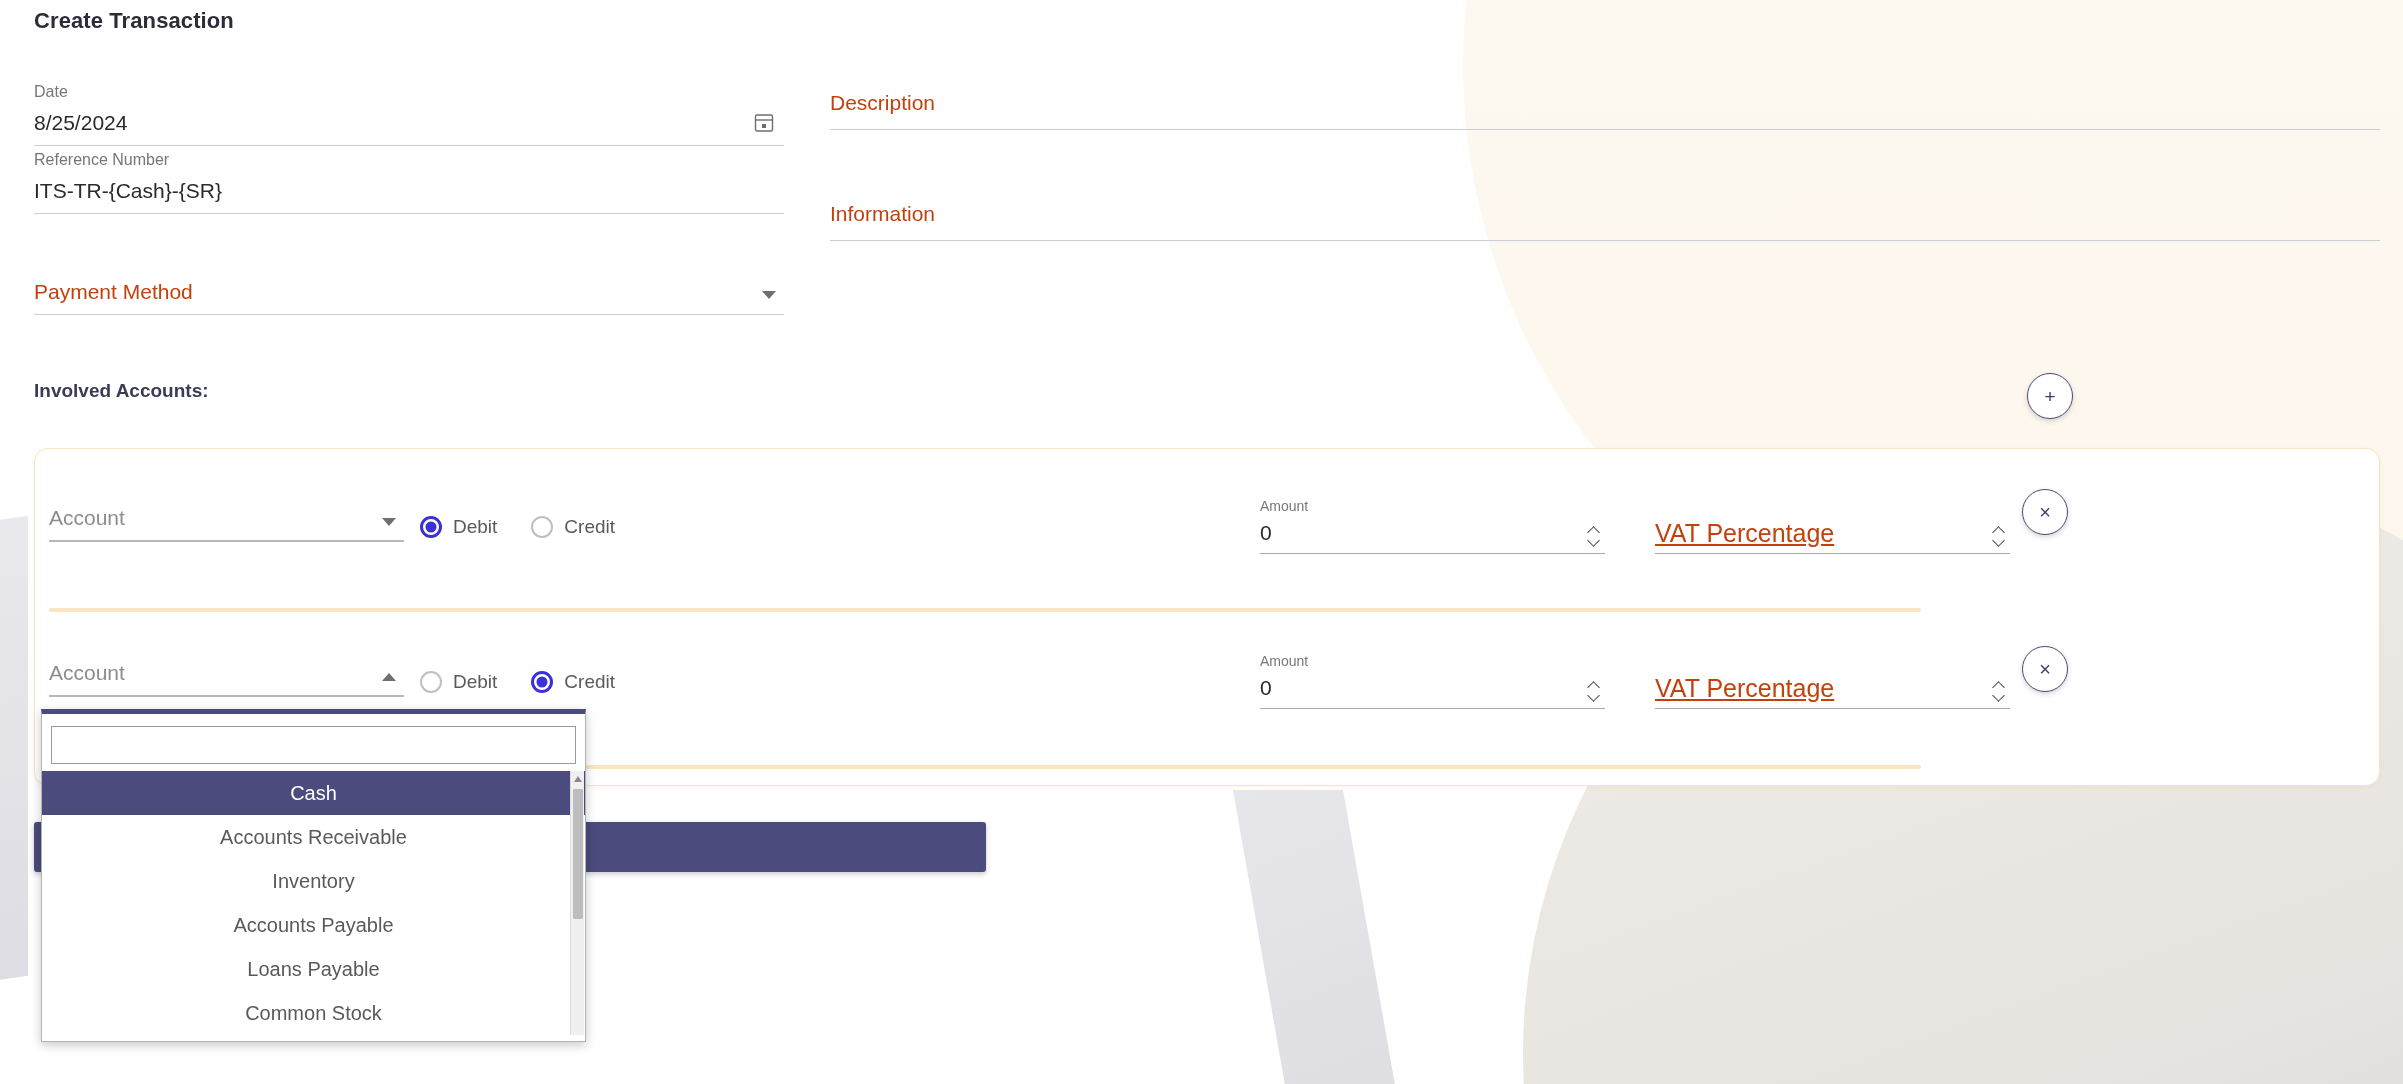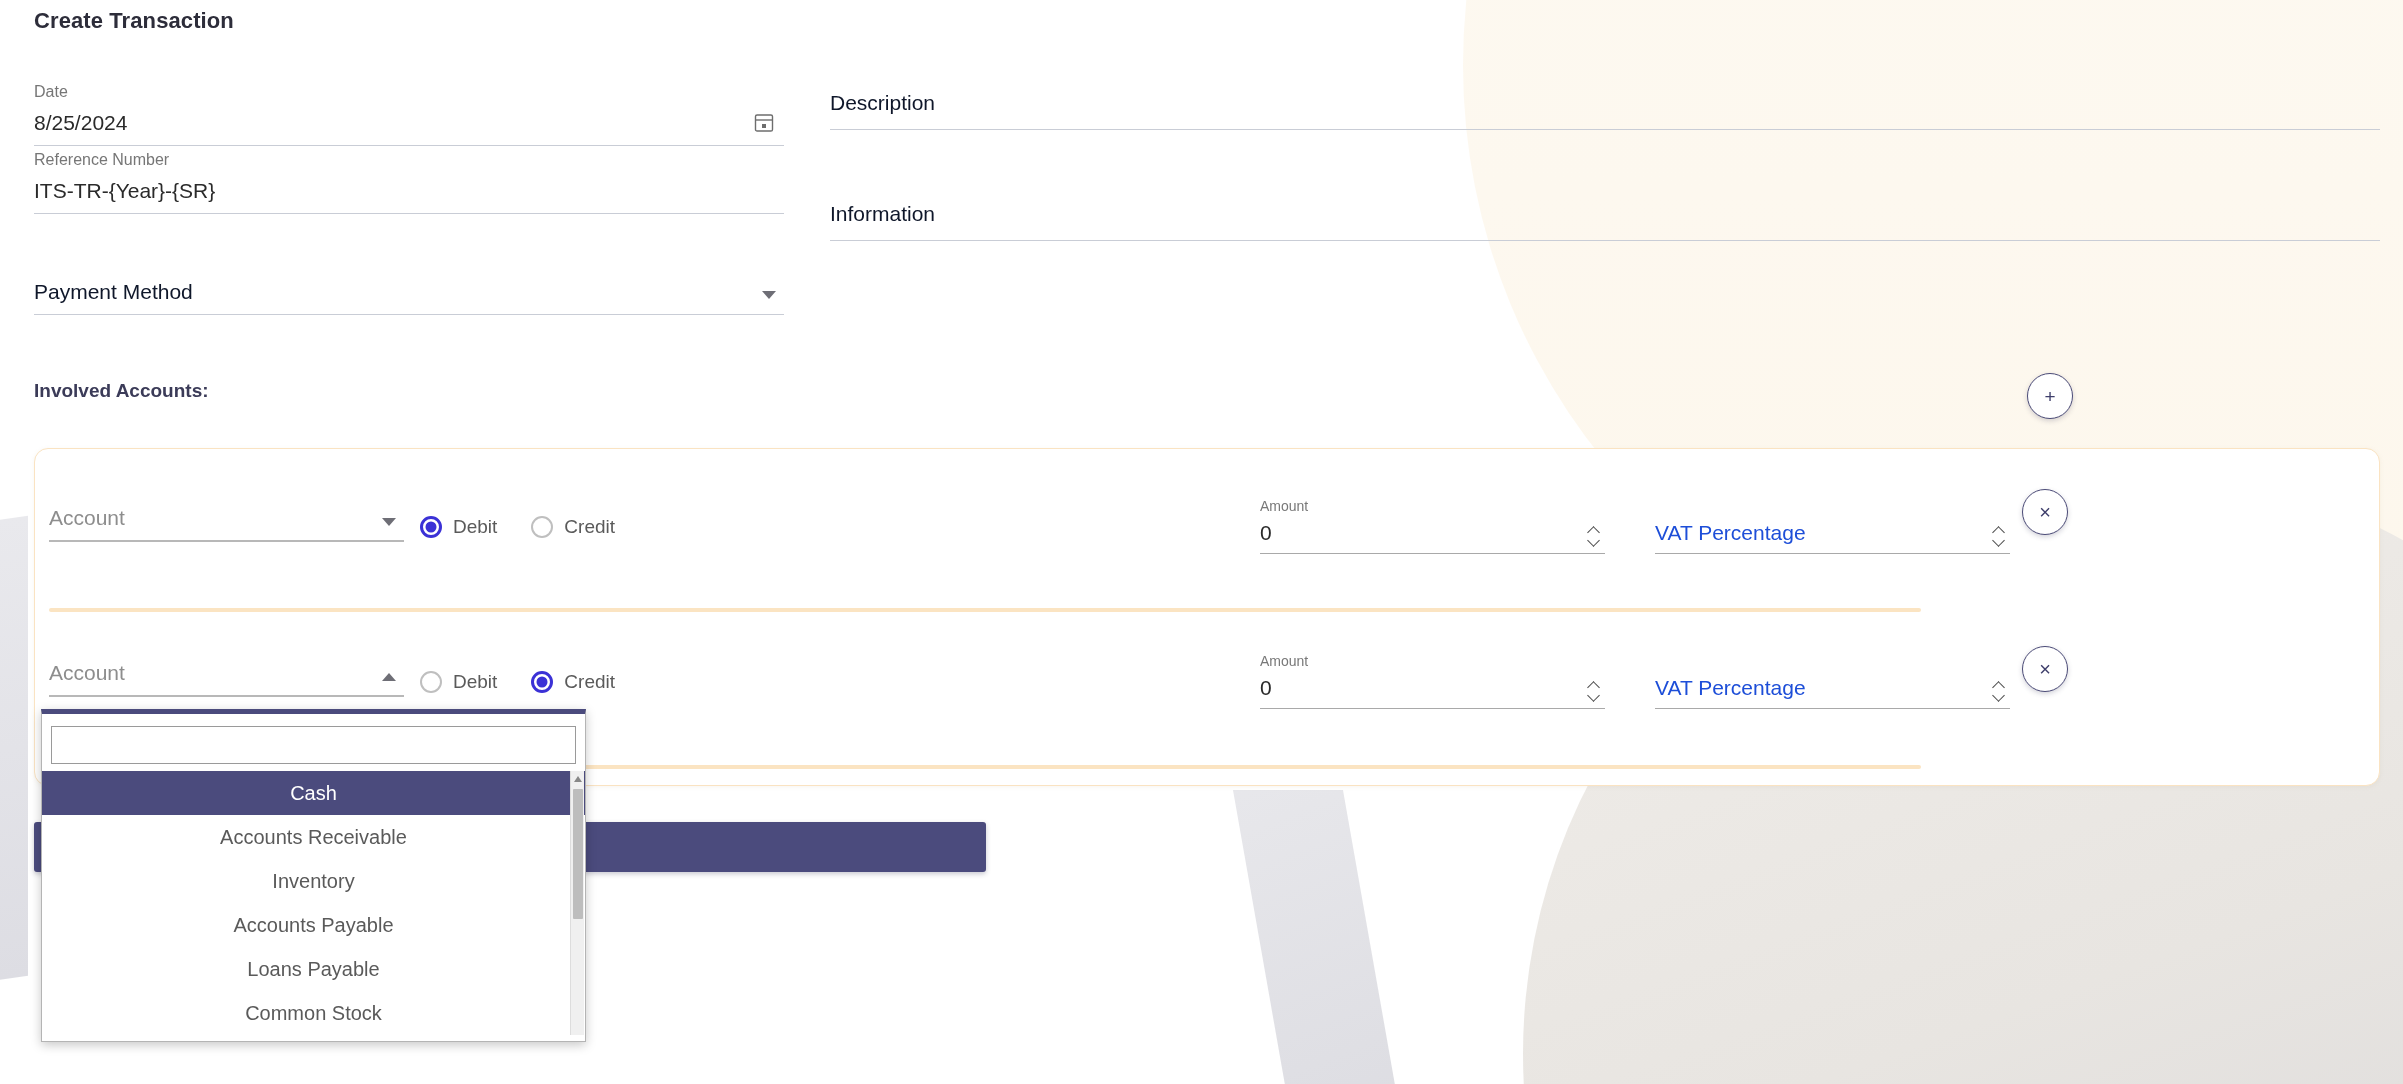--- a/index.html
+++ b/index.html
@@ -80,21 +80,21 @@
     border-bottom: 1px solid #c9cdd6;
   }
   .mfield .mval {
     font-size: 21px;
     color: #2a2a2a;
     line-height: 34px;
     padding-top: 2px;
   }
   .mfield .mplaceholder {
     font-size: 21px;
-    color: #0f172a;
+    color: #c2410c;
     line-height: 34px;
     padding-top: 2px;
   }
 
   
   #field-date      { left: 34px;  top: 82px;  width: 750px; }
   #field-ref       { left: 34px;  top: 150px; width: 750px; }
   #field-payment   { left: 34px;  top: 275px; width: 750px; }
   #field-desc      { left: 830px; top: 82px;  width: 1550px; }
   #field-info      { left: 830px; top: 193px; width: 1550px; }
@@ -227,21 +227,21 @@
 
   
   .num-field { position: absolute; }
   .num-field .mlabel { font-size: 14px; color: #787878; margin-bottom: 2px; display:block; }
   .num-field .mline {
     position: relative;
     height: 38px;
     border-bottom: 1px solid #a9a9a9;
   }
   .num-field .mval { font-size: 21px; color: #2a2a2a; line-height: 34px; }
-  .num-field .mplaceholder { font-size: 21px; color: #1d4ed8; line-height: 34px; }
+  .num-field .mplaceholder { font-size: 25px; color: #c2410c; line-height: 34px; text-decoration: underline; }
   .spinner {
     position: absolute;
     right: 4px; top: 0px;
     width: 16px; height: 38px;
     display: flex;
     flex-direction: column;
     justify-content: center;
     align-items: center;
     gap: 5px;
     cursor: pointer;
@@ -389,21 +389,21 @@
             <line x1="1.5" y1="8" x2="18.5" y2="8" stroke="#6d6d6d" stroke-width="1.4"></line>
             <rect x="8" y="12" width="4" height="4" fill="#6d6d6d"></rect>
           </svg>
         </span>
       </div>
     </div>
 
     <div class="mfield" id="field-ref">
       <span class="mlabel">Reference Number</span>
       <div class="mline">
-        <span class="mval">ITS-TR-{Year}-{SR}</span>
+        <span class="mval">ITS-TR-{Cash}-{SR}</span>
       </div>
     </div>
 
     <div class="mfield" id="field-payment">
       <div class="mline">
         <span class="mplaceholder">Payment Method</span>
         <span class="sel-caret"></span>
       </div>
     </div>
 

